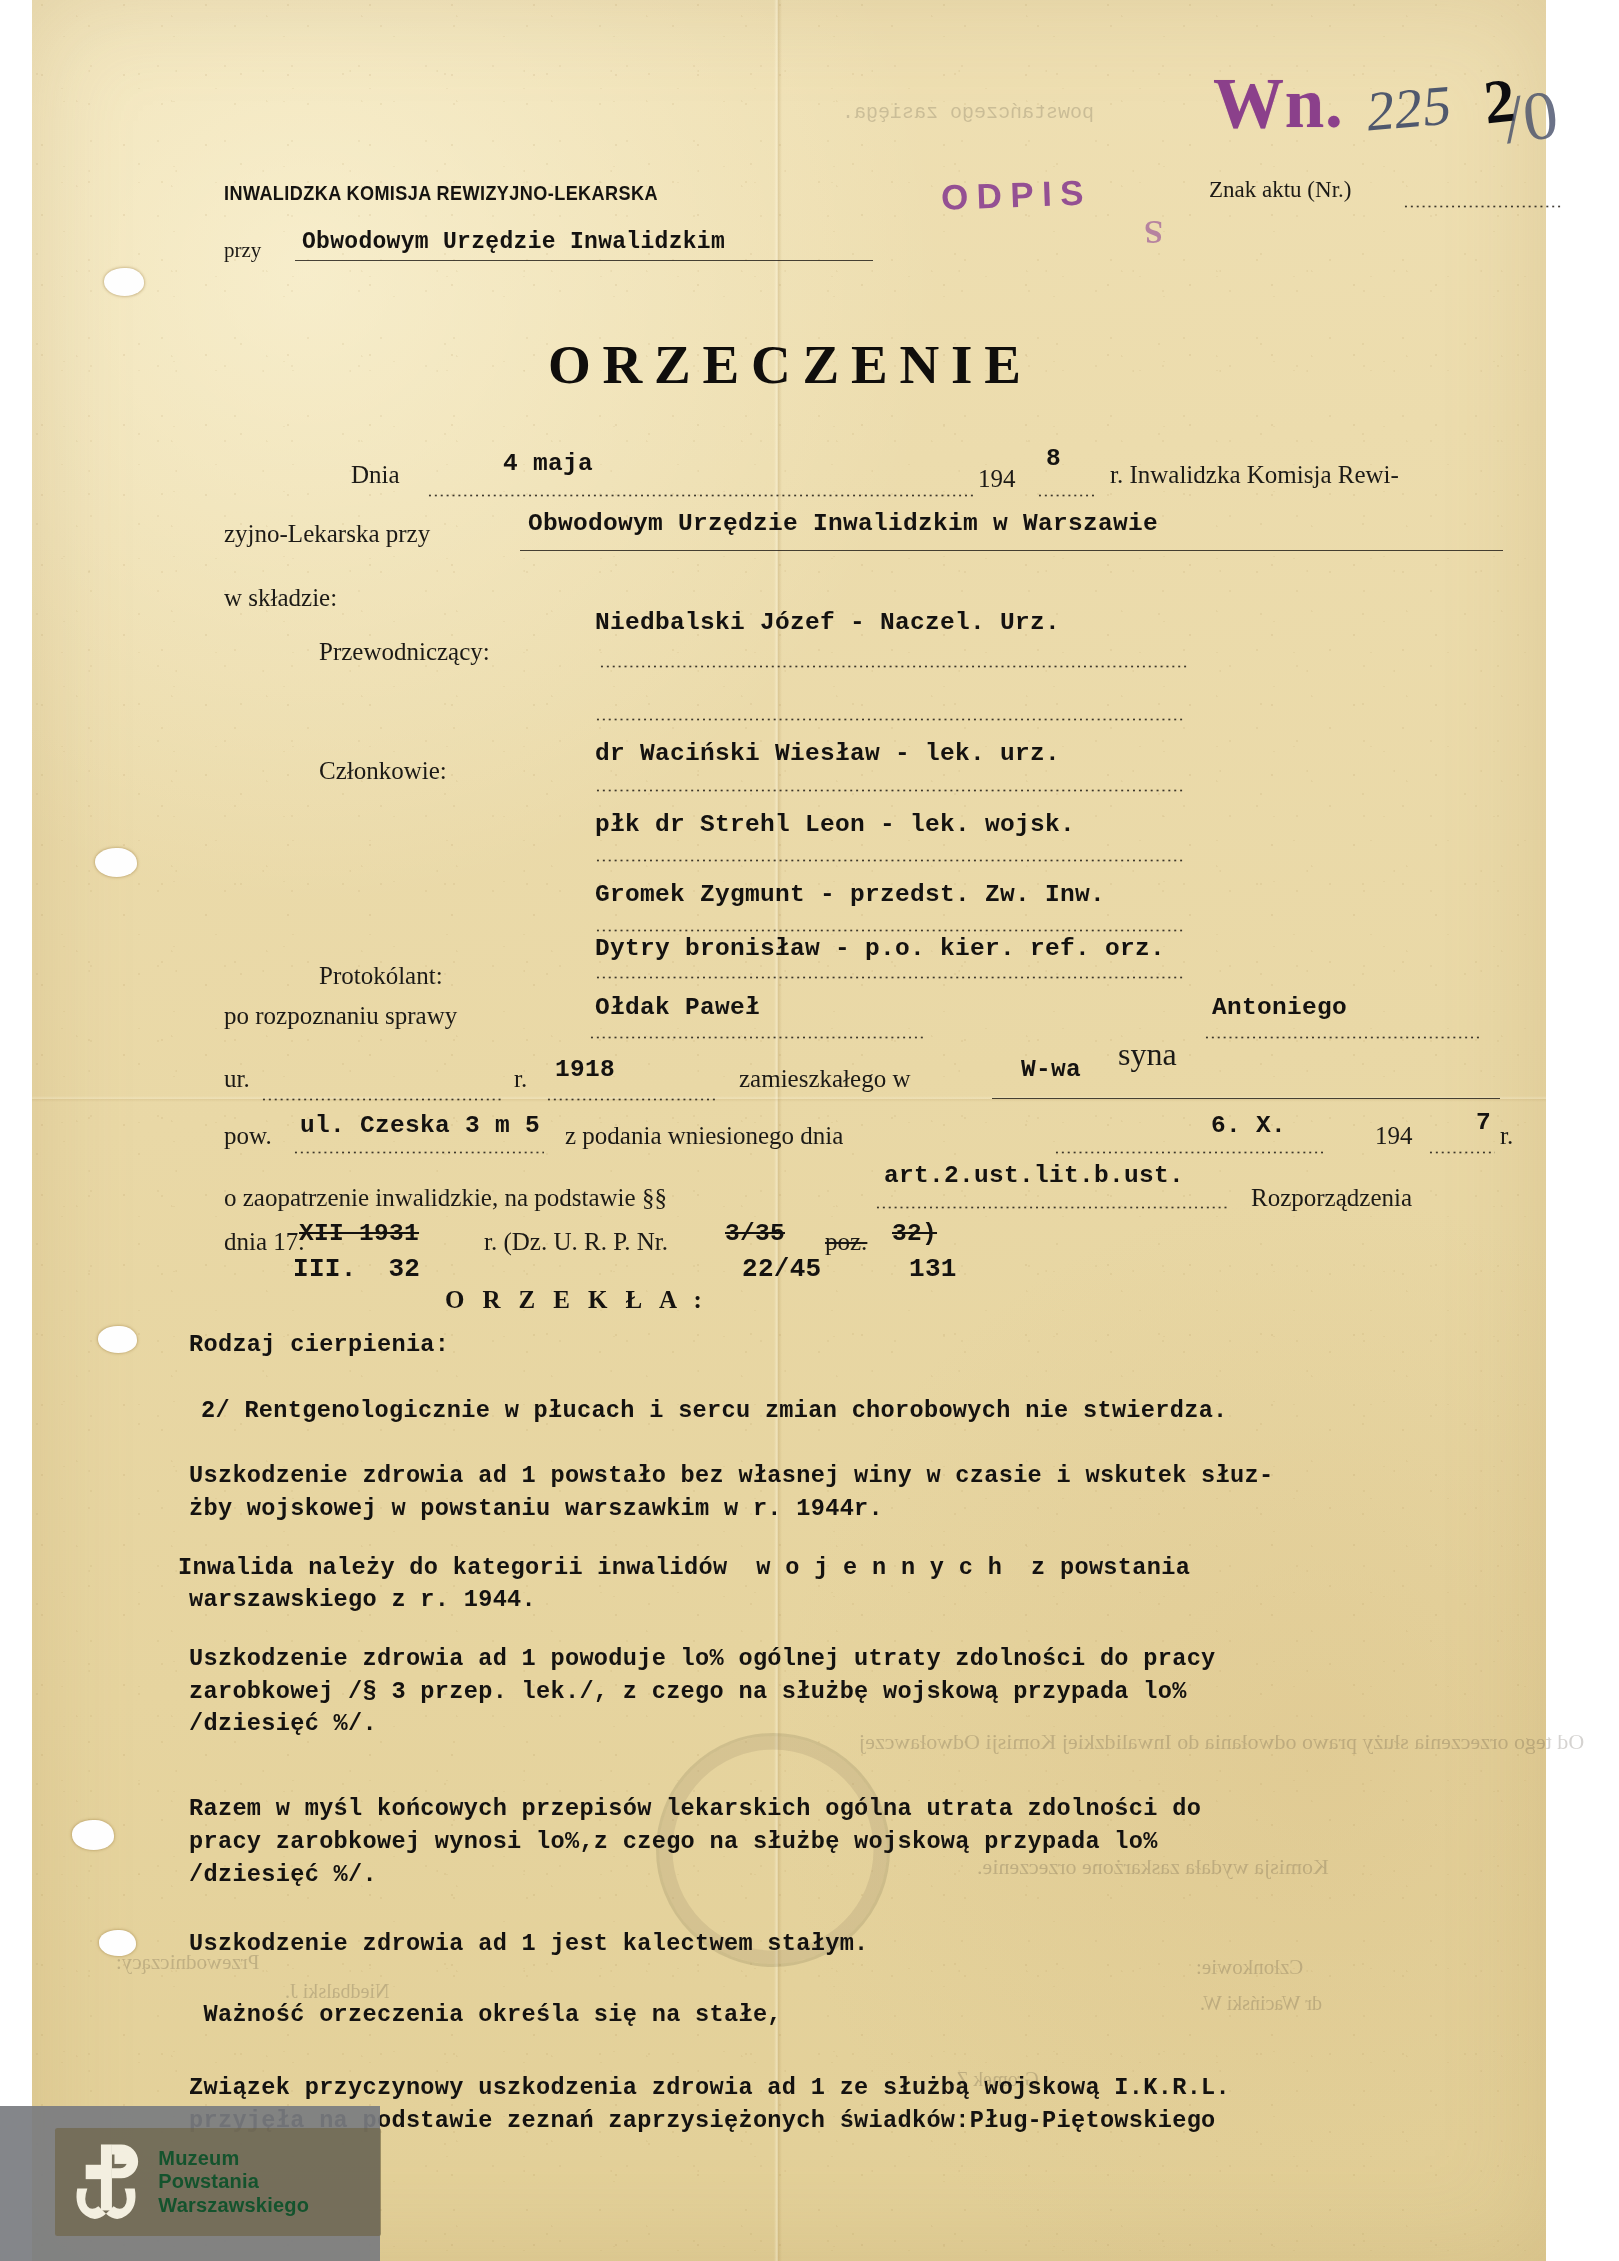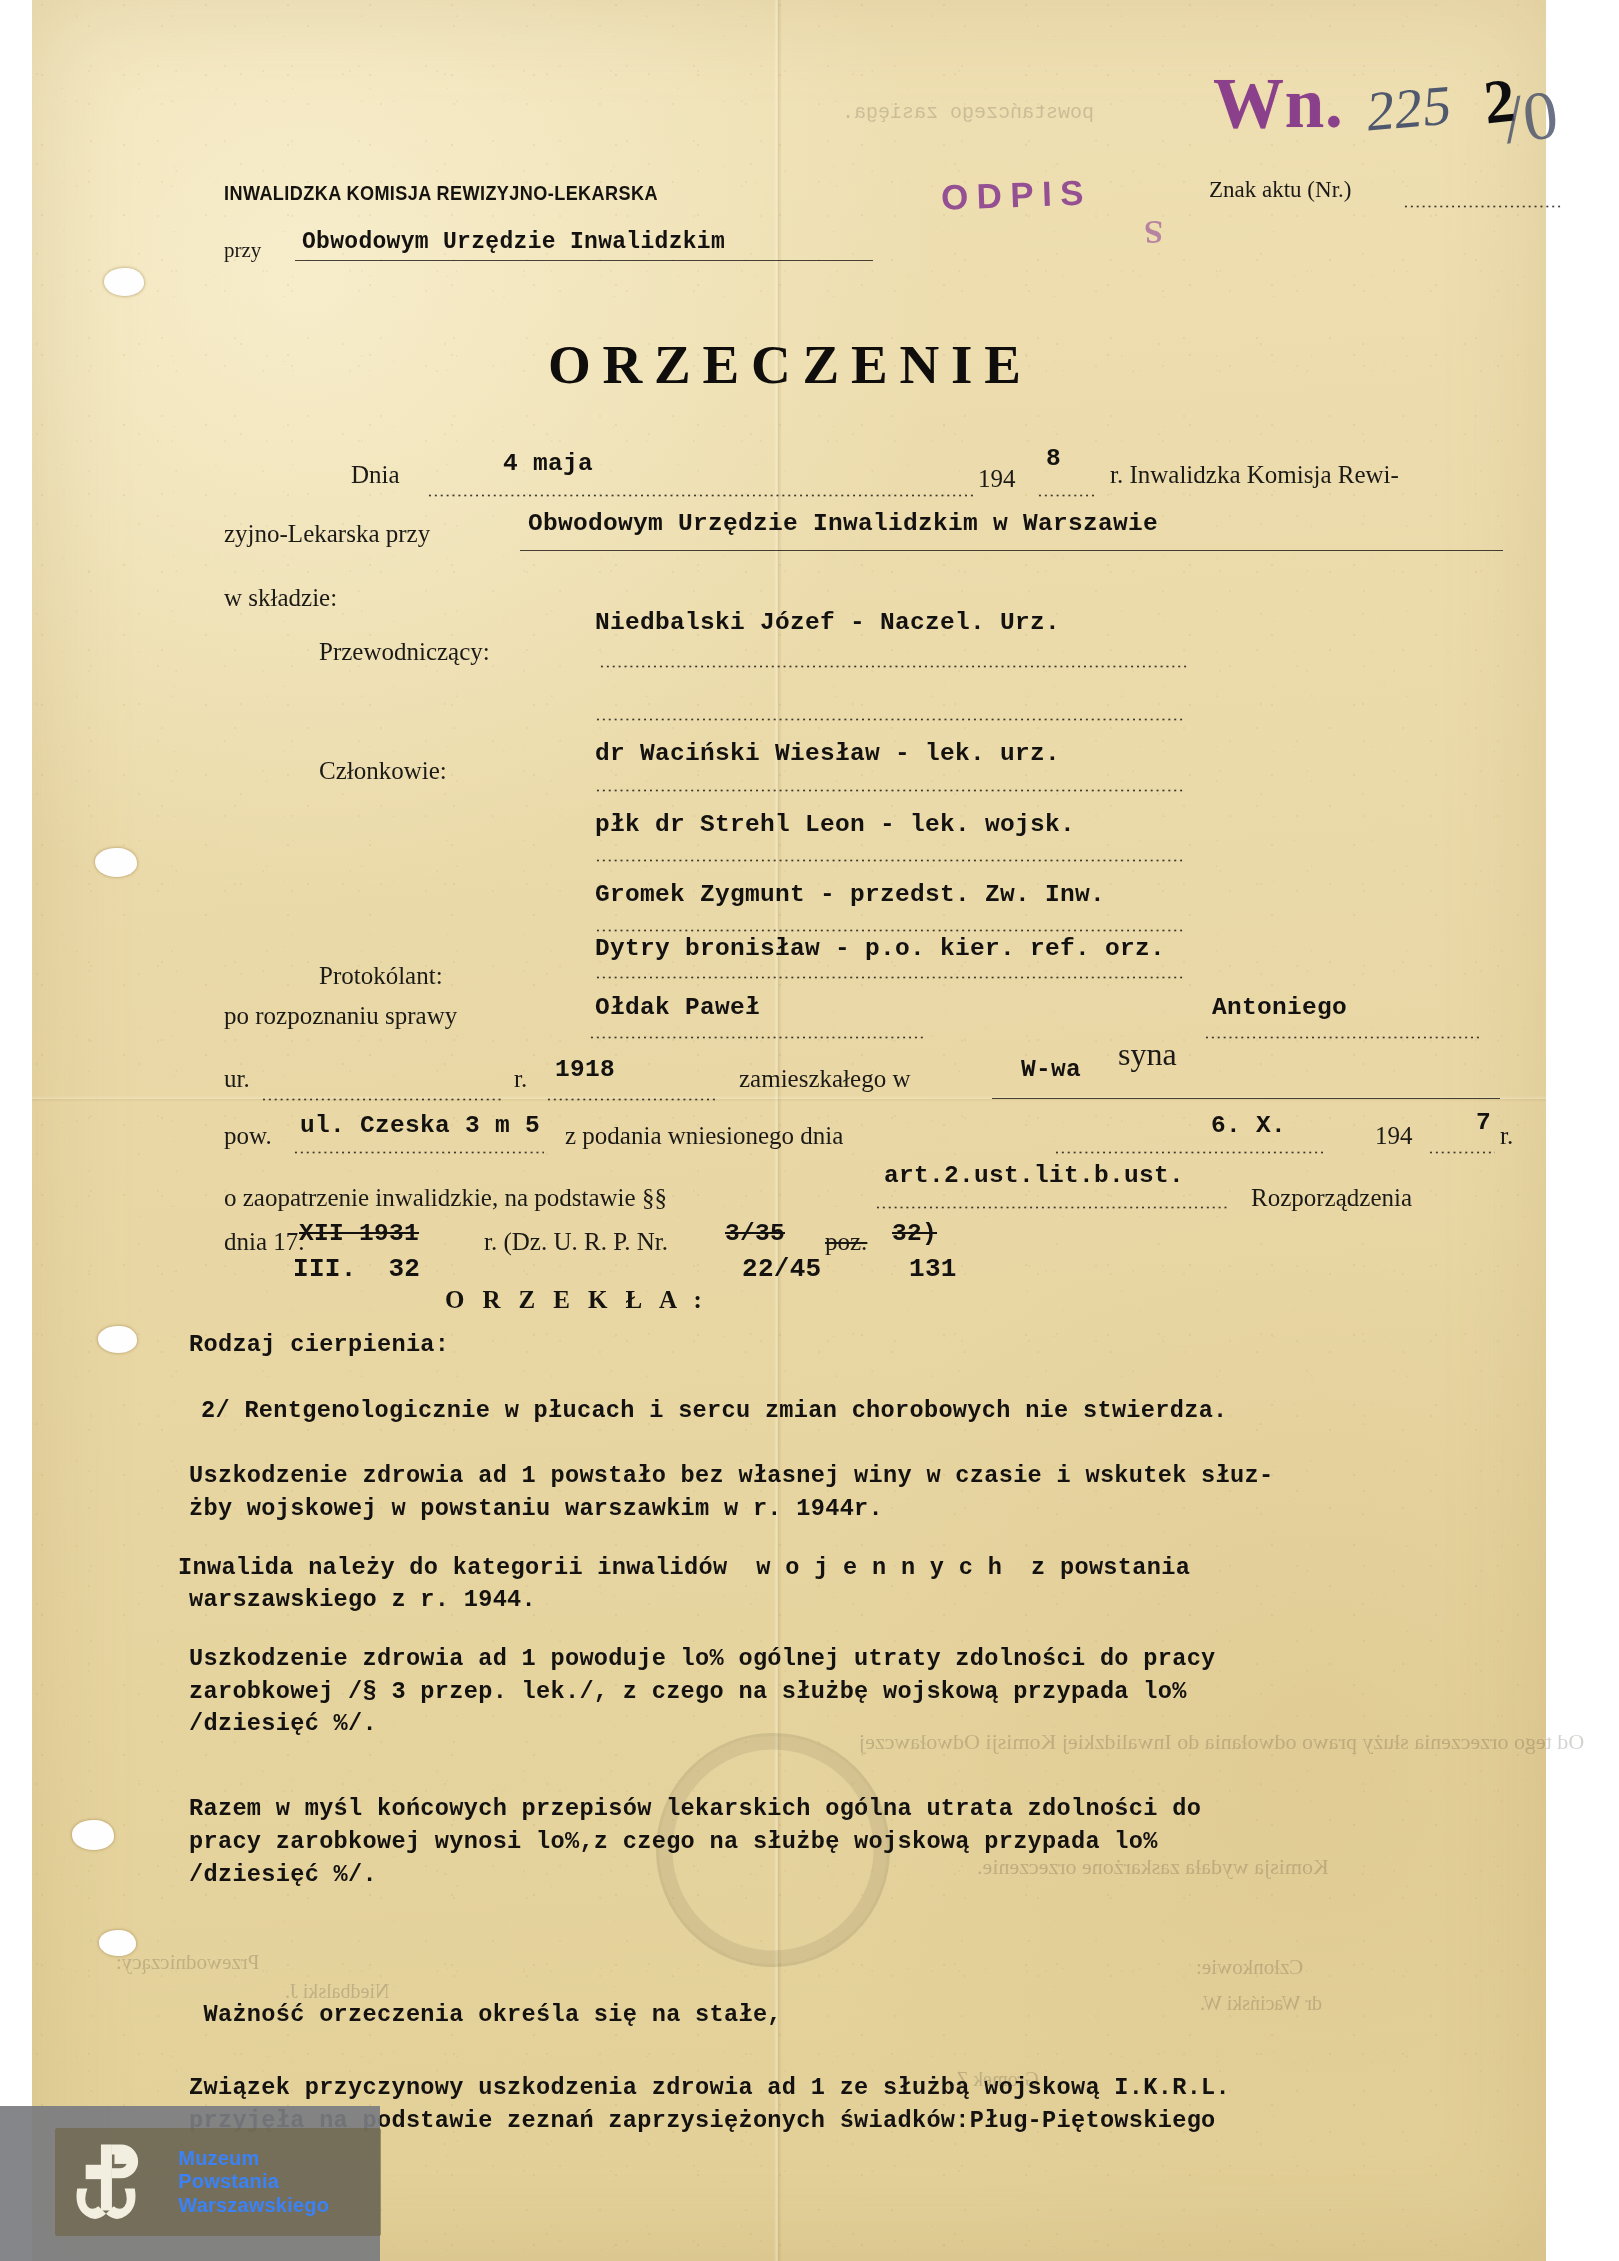--- a/index.html
+++ b/index.html
@@ -127,21 +127,21 @@
     position:absolute;left:0;top:2106px;width:380px;height:155px;
     background:rgba(122,124,128,.92);
   }
   #wm-inner{
     position:absolute;left:55px;top:2128px;width:326px;height:108px;
     background:rgba(109,99,66,.62);border-radius:2.5px;
     display:flex;align-items:center;gap:13.5px;padding-left:11.8px;box-sizing:border-box;
   }
   #wm-text{
     font-family:"Liberation Sans",sans-serif;font-weight:bold;
-    font-size:20px;line-height:23.6px;color:#3b82f6;letter-spacing:0.2px;margin-left:20px;
+    font-size:20px;line-height:23.6px;color:#14532d;letter-spacing:0.2px;
   }
 </style>
 </head>
 <body>
 
 <div id="paper">
   <div id="grain"></div>
   <div id="fold"></div>
   <div id="fold2"></div>
 
@@ -266,20 +266,21 @@
   <div class="abs type" style="left:157px;top:1586px;font-size:23.6px;">warszawskiego z r. 1944.</div>
 
   <div class="abs type" style="left:157px;top:1645px;font-size:23.6px;">Uszkodzenie zdrowia ad 1 powoduje lo% ogólnej utraty zdolności do pracy</div>
   <div class="abs type" style="left:157px;top:1678px;font-size:23.6px;">zarobkowej /§ 3 przep. lek./, z czego na służbę wojskową przypada lo%</div>
   <div class="abs type" style="left:157px;top:1710px;font-size:23.6px;">/dziesięć %/.</div>
 
   <div class="abs type" style="left:157px;top:1795px;font-size:23.6px;">Razem w myśl końcowych przepisów lekarskich ogólna utrata zdolności do</div>
   <div class="abs type" style="left:157px;top:1828px;font-size:23.6px;">pracy zarobkowej wynosi lo%,z czego na służbę wojskową przypada lo%</div>
   <div class="abs type" style="left:157px;top:1861px;font-size:23.6px;">/dziesięć %/.</div>
 
+  <div class="abs type" style="left:157px;top:1930px;font-size:23.6px;">Uszkodzenie zdrowia ad 1 jest kalectwem stałym.</div>
 
   <div class="abs type" style="left:157px;top:2001px;font-size:23.6px;"> Ważność orzeczenia określa się na stałe,</div>
 
   <div class="abs type" style="left:157px;top:2074px;font-size:23.6px;">Związek przyczynowy uszkodzenia zdrowia ad 1 ze służbą wojskową I.K.R.L.</div>
   <div class="abs type" style="left:157px;top:2107px;font-size:23.6px;">przyjęła na podstawie zeznań zaprzysiężonych świadków:Pług-Piętowskiego</div>
 </div>
 
 <div id="wm"></div>
 <div id="wm-inner">
   <span style="flex:0 0 auto;">

